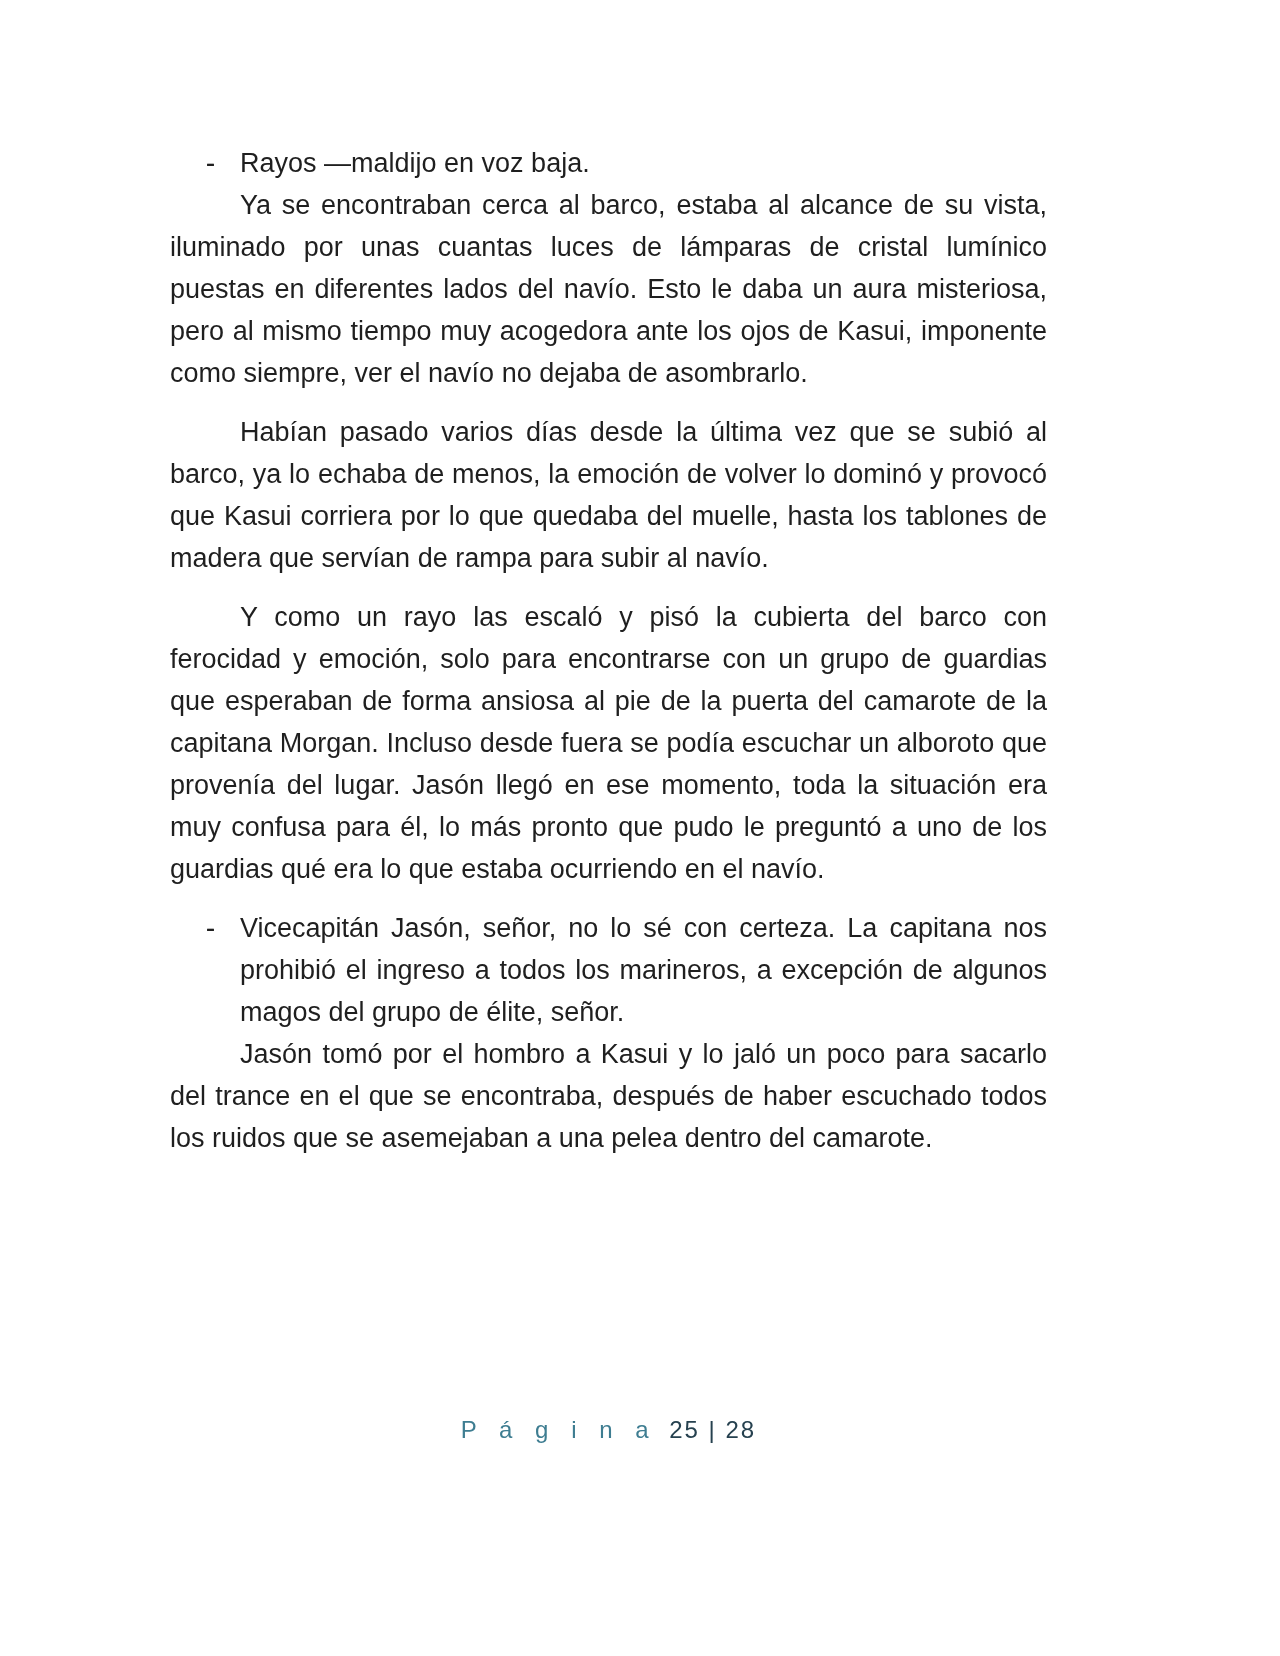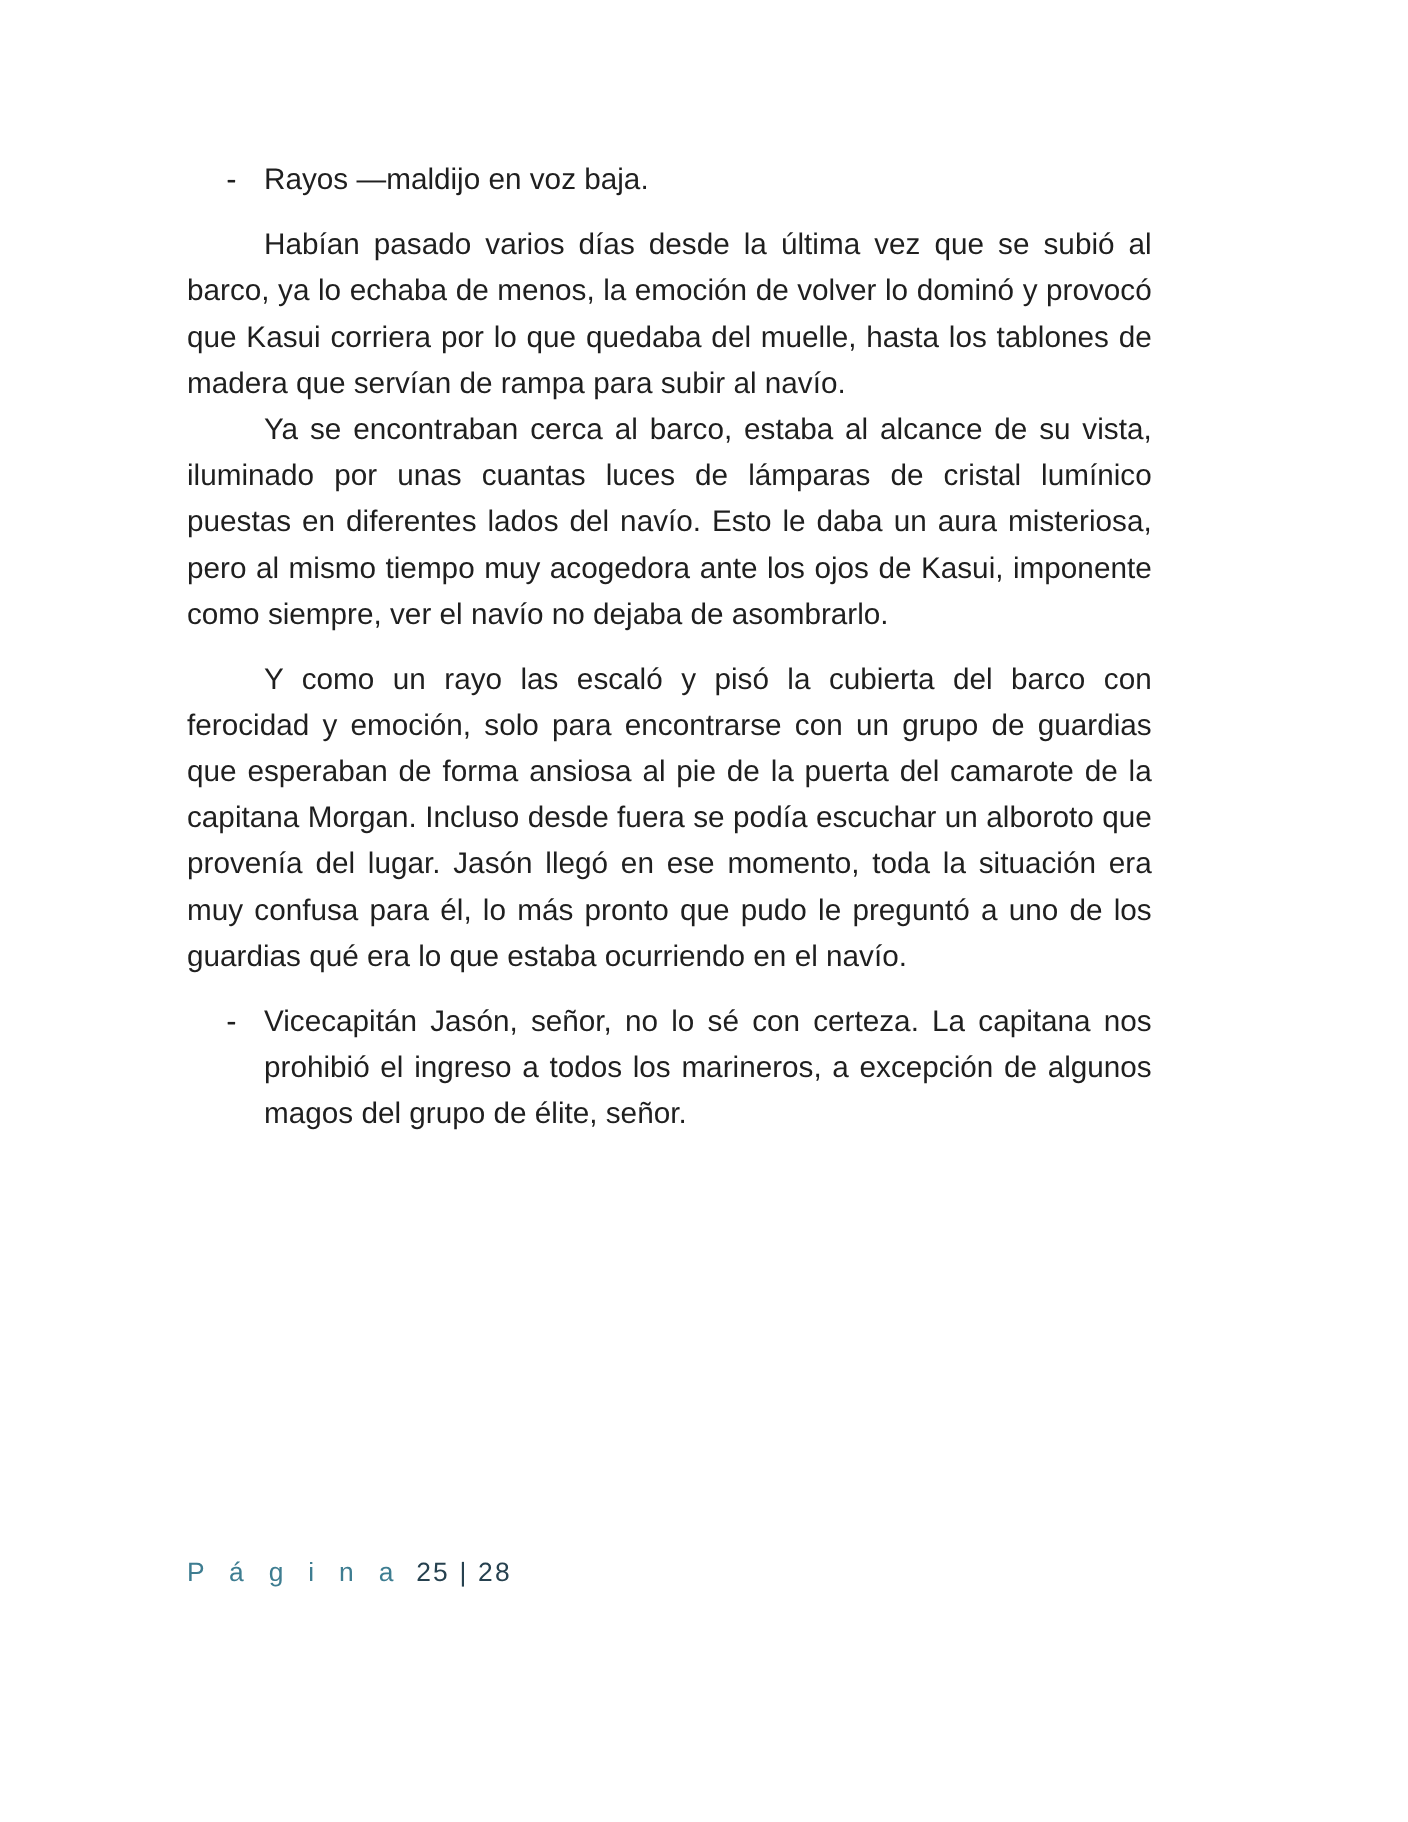--- a/index.html
+++ b/index.html
@@ -37,43 +37,44 @@
     left: 36px;
     top: 0;
     width: 20px;
     text-align: left;
   }
   .footer {
     position: absolute;
     left: 170px;
     top: 1414px;
     width: 877px;
-    text-align: left;
+    text-align: center;
     font-size: 24px;
     line-height: 32px;
     white-space: nowrap;
   }
   .footer-label {
     letter-spacing: 8px;
     margin-right: 6px;
   }
   .footer-num {
     letter-spacing: 2px;
   }
 </style>
 </head>
 <body>
 
 <div class="page" style="color: rgb(31, 31, 31);">
   <div class="content">
       <div class="block bullet"><span class="dash">-</span></div>
       <div class="block bullet"><span class="dash">-</span><span>Rayos —maldijo en voz baja.</span></div>
+      <div class="block para">Ya se encontraban cerca al barco, estaba al alcance de su vista, iluminado por unas cuantas luces de lámparas de cristal lumínico puestas en diferentes lados del navío. Esto le daba un aura misteriosa, pero al mismo tiempo muy acogedora ante los ojos de Kasui, imponente como siempre, ver el navío no dejaba de asombrarlo.</div>
       <div class="block para spaced">Habían pasado varios días desde la última vez que se subió al barco, ya lo echaba de menos, la emoción de volver lo dominó y provocó que Kasui corriera por lo que quedaba del muelle, hasta los tablones de madera que servían de rampa para subir al navío.</div>
-      <div class="block para">Ya se encontraban cerca al barco, estaba al alcance de su vista, iluminado por unas cuantas luces de lámparas de cristal lumínico puestas en diferentes lados del navío. Esto le daba un aura misteriosa, pero al mismo tiempo muy acogedora ante los ojos de Kasui, imponente como siempre, ver el navío no dejaba de asombrarlo.</div>
       <div class="block para spaced">Y como un rayo las escaló y pisó la cubierta del barco con ferocidad y emoción, solo para encontrarse con un grupo de guardias que esperaban de forma ansiosa al pie de la puerta del camarote de la capitana Morgan. Incluso desde fuera se podía escuchar un alboroto que provenía del lugar. Jasón llegó en ese momento, toda la situación era muy confusa para él, lo más pronto que pudo le preguntó a uno de los guardias qué era lo que estaba ocurriendo en el navío.</div>
       <div class="block bullet spaced"><span class="dash">-</span></div>
       <div class="block bullet"><span class="dash">-</span><span>Vicecapitán Jasón, señor, no lo sé con certeza. La capitana nos prohibió el ingreso a todos los marineros, a excepción de algunos magos del grupo de élite, señor.</span></div>
+      <div class="block para">Jasón tomó por el hombro a Kasui y lo jaló un poco para sacarlo del trance en el que se encontraba, después de haber escuchado todos los ruidos que se asemejaban a una pelea dentro del camarote.</div>
     </div>
   <div class="footer">
     <span class="footer-label" style="color: rgb(62, 125, 145);">P á g i n a</span>
     <span class="footer-num" style="color: rgb(38, 65, 79);">25 | 28</span>
   </div>
 </div>
 
 </body></html>

